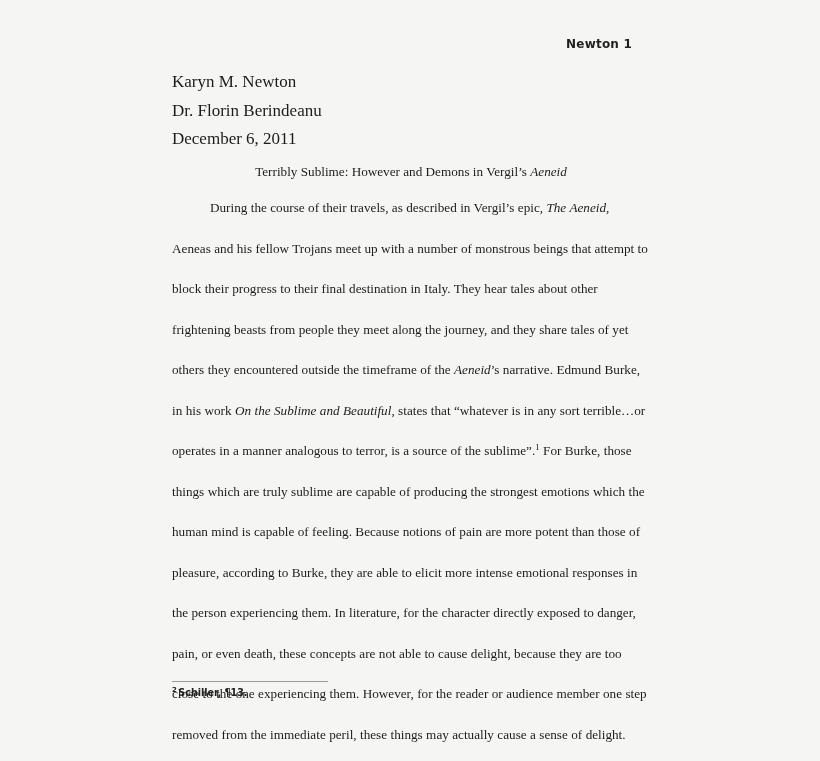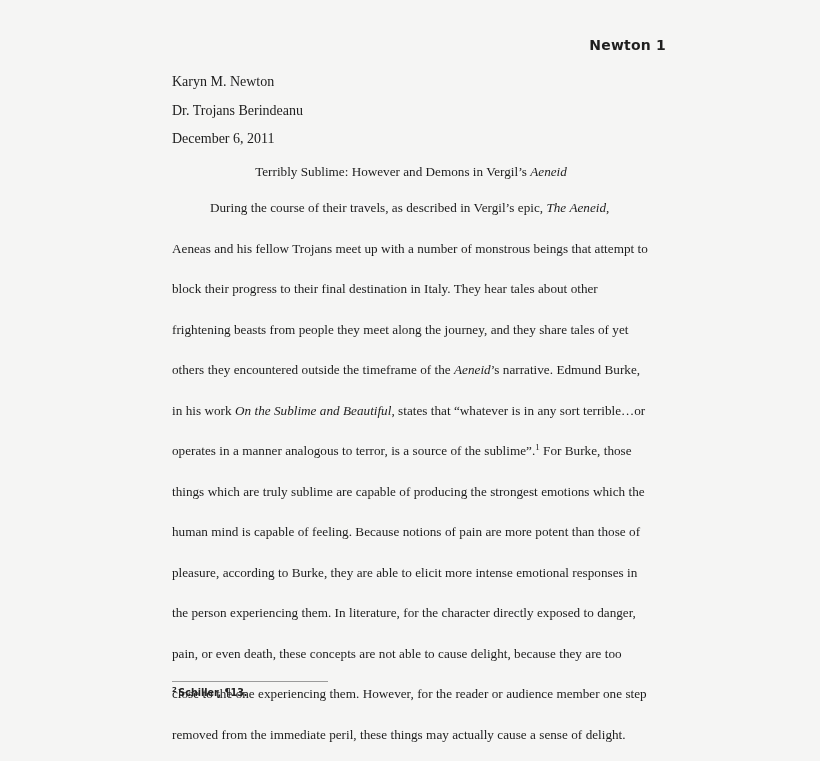--- a/index.html
+++ b/index.html
@@ -19,37 +19,37 @@
     position: absolute;
     left: 0; top: 0;
     width: 820px;
     height: 761px;
     background: #f5f5f4;
   }
   
   .running-header {
     position: absolute;
     top: 37px;
-    right: 154px;
+    right: 188px;
     font-family: "DejaVu Sans", "Liberation Sans", sans-serif;
-    font-size: 14px;
+    font-size: 12px;
     font-weight: 700;
     letter-spacing: 0.2px;
     color: #1f1f1f;
     white-space: nowrap;
   }
   .body-block {
     position: absolute;
     left: 172px;
     top: 68px;
     width: 478px;
   }
   
   .heading-line {
-    font-size: 14px;
+    font-size: 17px;
     line-height: 28.6px;
     white-space: nowrap;
   }
   .doc-title {
     font-size: 13.2px;
     line-height: 28.6px;
     text-align: center;
     margin-top: 4px;
     white-space: nowrap;
   }
@@ -99,21 +99,21 @@
 </head>
 <body>
 
 <div class="page">
 
   <div class="running-header">Newton 1</div>
 
   <div class="body-block">
 
     <div class="heading-line">Karyn M. Newton</div>
-    <div class="heading-line">Dr. Trojans Berindeanu</div>
+    <div class="heading-line">Dr. Florin Berindeanu</div>
     <div class="heading-line">December 6, 2011</div>
 
     <div class="doc-title"><span>Terribly Sublime: However and Demons in Vergil’s </span><i>Aeneid</i></div>
 
     <p class="paragraph"><span>During the course of their travels, as described in Vergil’s epic, </span><i>The Aeneid</i><span>, Aeneas and his fellow Trojans meet up with a number of monstrous beings that attempt to block their progress to their final destination in Italy. They hear tales about other frightening beasts from people they meet along the journey, and they share tales of yet others they encountered outside the timeframe of the </span><i>Aeneid</i><span>’s narrative. Edmund Burke, in his work </span><i>On the Sublime and Beautiful</i><span>, states that “whatever is in any sort terrible…or operates in a manner analogous to terror, is a source of the sublime”.</span><sup>1</sup><span> For Burke, those things which are truly sublime are capable of producing the strongest emotions which the human mind is capable of feeling. Because notions of pain are more potent than those of pleasure, according to Burke, they are able to elicit more intense emotional responses in the person experiencing them. In literature, for the character directly exposed to danger, pain, or even death, these concepts are not able to cause delight, because they are too close to the one experiencing them. However, for the reader or audience member one step removed from the immediate peril, these things may actually cause a sense of delight. Friedrich Schiller, in his work </span></p>
 
   </div>
 
   <div class="footnotes">
     <div class="footnote-rule"></div>

